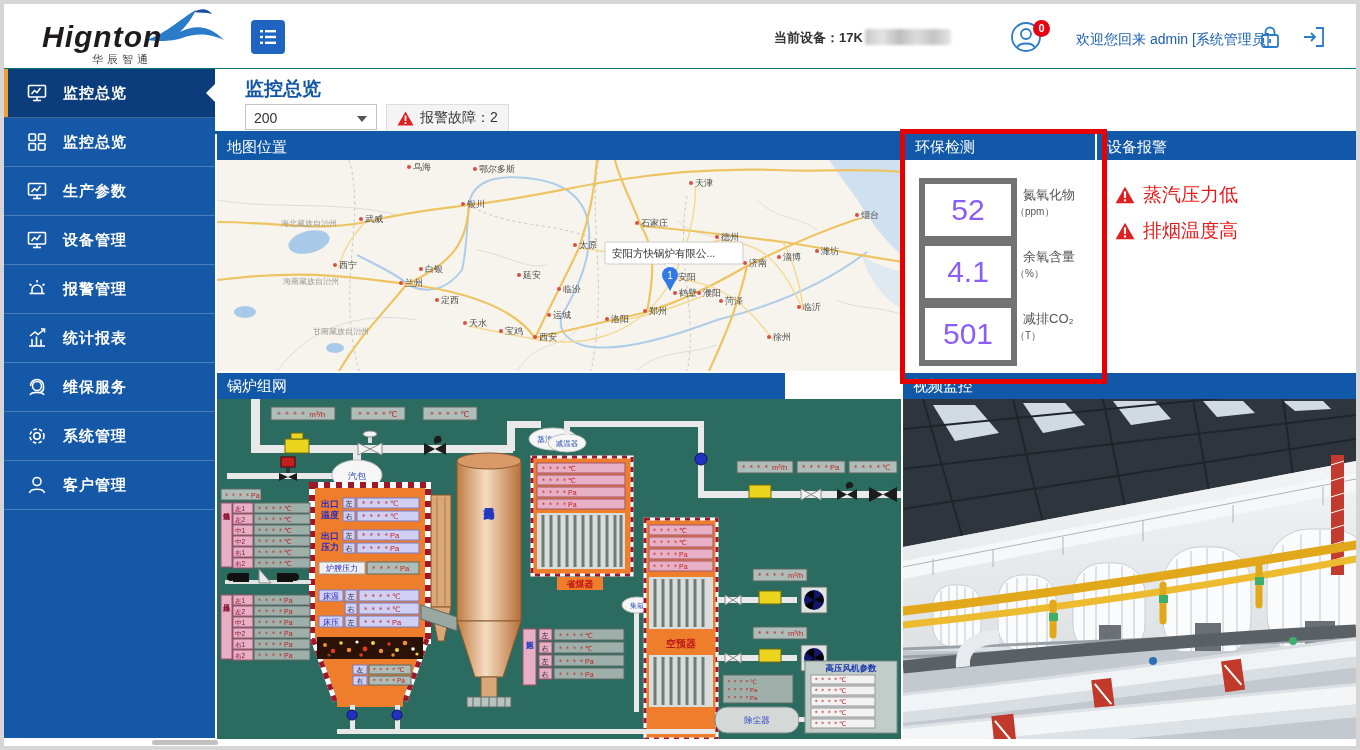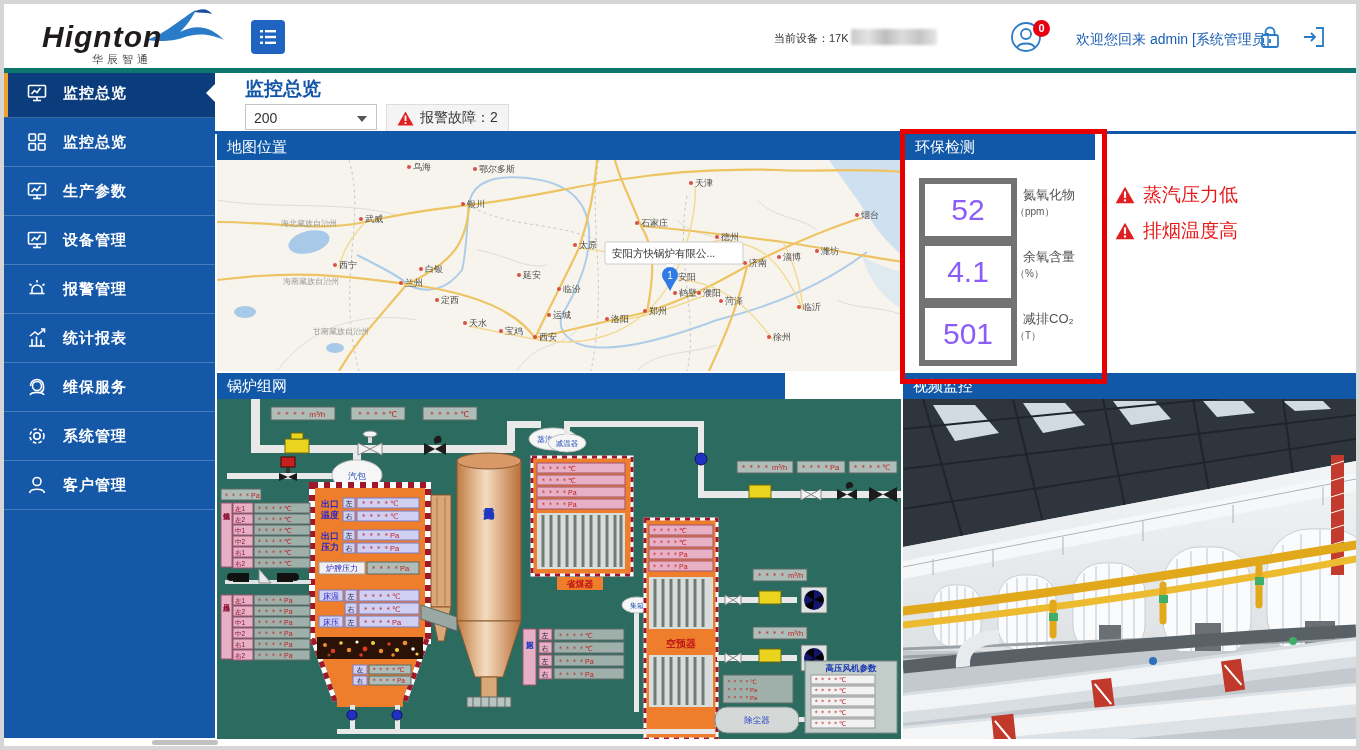--- a/index.html
+++ b/index.html
@@ -1,26 +1,26 @@
 <!DOCTYPE html>
 <html><head>
 <meta charset="utf-8">
 <style>
   html,body{margin:0;padding:0;background:#9aa0a6;font-family:"Liberation Sans","DejaVu Sans",sans-serif;}
   #app{position:relative;width:1360px;height:750px;background:#fff;overflow:hidden;margin:0 auto;}
   .frame{position:absolute;background:#d6d6d6;z-index:60;}
   
-  #header{position:absolute;left:4px;top:4px;width:1352px;height:64px;background:#fff;border-bottom:5px solid #0f766e;z-index:5;}
+  #header{position:absolute;left:4px;top:4px;width:1352px;height:64px;background:#fff;border-bottom:1px solid #0f766e;z-index:5;}
   #logo{position:absolute;left:24px;top:4px;width:200px;height:58px;}
   #brand{position:absolute;left:14px;top:12px;font-size:30px;font-weight:bold;font-style:italic;color:#1f1b1c;letter-spacing:1px;}
   #brand-sub{position:absolute;left:64px;top:44px;font-size:11px;color:#4a4a4a;letter-spacing:4px;}
   #logo svg{position:absolute;left:108px;top:-2px;}
   #menu-btn{position:absolute;left:247px;top:16px;width:34px;height:34px;background:#1e64c0;border-radius:4px;cursor:pointer;}
   #menu-btn svg{position:absolute;left:7px;top:7px;}
-  #device{position:absolute;left:770px;top:25px;font-size:11px;font-weight:normal;color:#333;}
+  #device{position:absolute;left:770px;top:25px;font-size:13px;font-weight:bold;color:#333;}
   #device-blur{display:inline-block;vertical-align:-3px;margin-left:2px;width:86px;height:16px;border-radius:2px;
       background:linear-gradient(90deg,#c9c9c9,#e3e3e3 20%,#bdbdbd 40%,#dcdcdc 60%,#c4c4c4 80%,#e6e6e6);filter:blur(1.5px);}
   #avatar{position:absolute;left:1006px;top:17px;width:32px;height:32px;}
   #avatar-badge{position:absolute;left:1029px;top:16px;min-width:17px;height:17px;border-radius:9px;background:#e60012;color:#fff;
       font-size:11px;font-weight:bold;text-align:center;line-height:17px;}
   #welcome{position:absolute;left:1072px;top:27px;font-size:14px;color:#1a5fb4;}
   #lock-btn{position:absolute;left:1252px;top:19px;width:28px;height:28px;cursor:pointer;}
   #exit-btn{position:absolute;left:1296px;top:19px;width:28px;height:28px;cursor:pointer;}
   
   #sidebar{position:absolute;left:4px;top:69px;width:211px;height:669px;background:#1558a8;z-index:4;}
@@ -387,20 +387,21 @@
     </div>
     <div class="metric" style="top:168px">
       <div class="vbox">501</div>
       <div class="mname">减排CO₂</div>
       <div class="munit">（T）</div>
     </div>
   </div>
   <div id="red-annot"></div>
 
   <div class="panel" id="p-alarm">
+    <div class="phead">设备报警</div>
     <div class="alarm-row" style="top:48px">
       <svg width="20" height="18" viewBox="0 0 17 15">
         <polygon points="8.5,0.5 16.5,14.5 0.5,14.5" fill="#e02020"></polygon>
         <rect x="7.6" y="4.5" width="1.8" height="5.5" fill="#fff"></rect>
           <rect x="7.6" y="11.2" width="1.8" height="1.8" fill="#fff"></rect>
       </svg>
       <span>蒸汽压力低</span>
     </div>
     <div class="alarm-row" style="top:84px">
       <svg width="20" height="18" viewBox="0 0 17 15">

